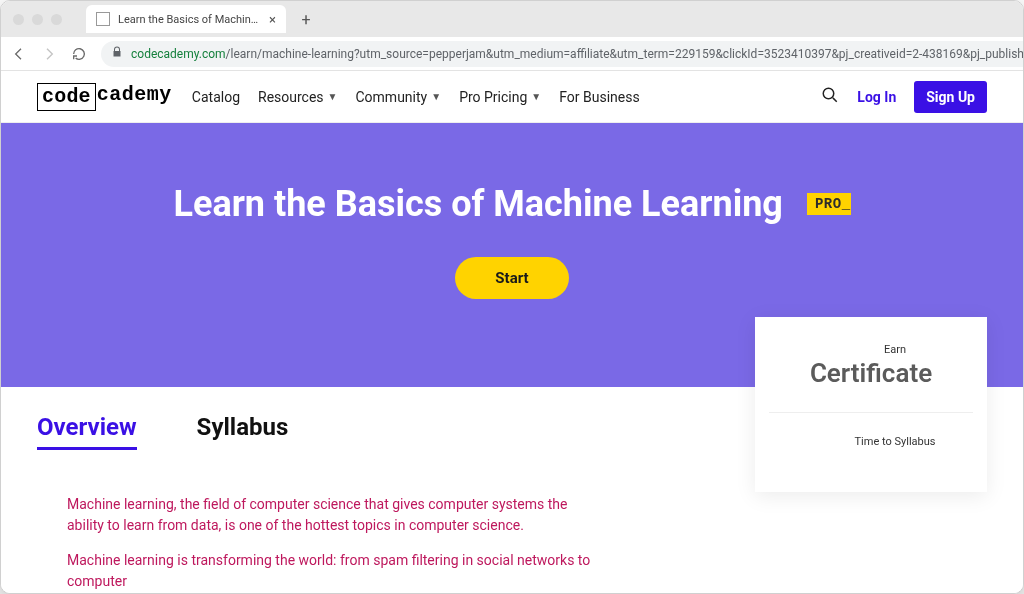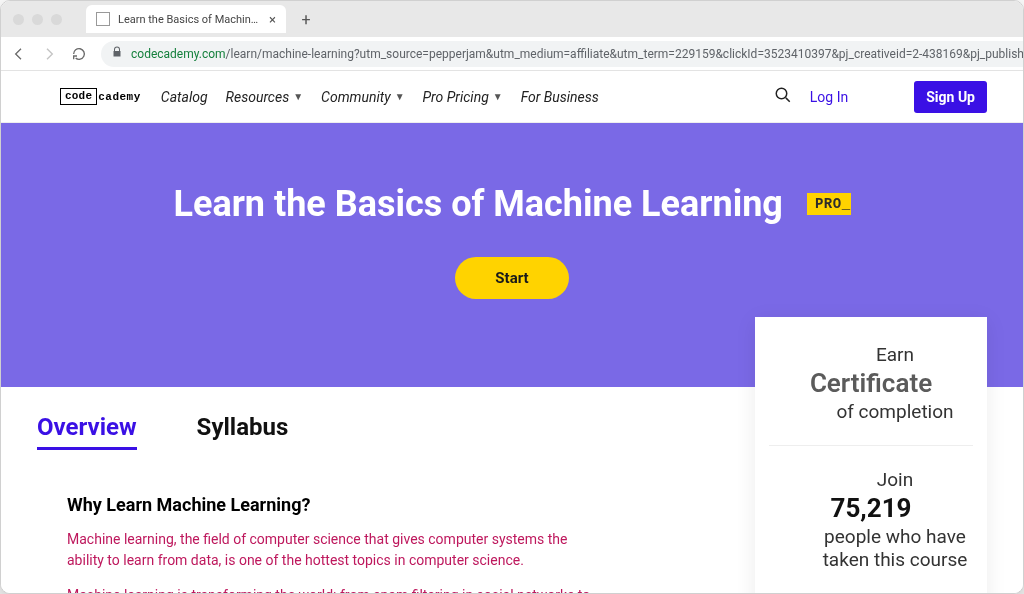--- a/index.html
+++ b/index.html
@@ -24,49 +24,49 @@
   .newtab { width: 24px; height: 24px; display:flex; align-items:center; justify-content:center; color:#555; margin-left:8px; font-size:16px; }
   .addrbar { height: 34px; background: #fff; display:flex; align-items:center; padding: 0 10px; gap: 14px; border-bottom: 1px solid #e3e3e3; }
   .nav-ico { width:16px; height:16px; display:flex; align-items:center; justify-content:center; color:#6b6b6b; }
   .nav-ico svg { width:16px; height:16px; }
   .urlfield { flex:1; height:26px; background:#f1f3f4; border-radius:13px; display:flex; align-items:center; padding:0 10px; gap:8px; font-size:12px; color:#5f6368; }
   .urlfield .domain { color:#15803d; }
   .urltext { white-space:nowrap; overflow:hidden; text-overflow:ellipsis; }
   
   .page { position:relative; width:100%; height: calc(594px - 36px - 34px); background:#fff; }
   .sitenav { height:52px; border-bottom:1px solid #eee; display:flex; align-items:center; padding:0 36px; gap:20px; }
-  .logo { display:flex; align-items:center; font-weight:500; font-size:11px; letter-spacing:0.2px;margin-left:23px; }
+  .logo { display:flex; font-weight:500; font-size:20px; letter-spacing:0.2px; }
   .logo .boxed { border:1.5px solid #000; padding:1px 4px 2px 4px; margin-right:0; font-family: "Courier New", monospace; font-weight:bold; }
   .logo .rest { font-family: "Courier New", monospace; font-weight:bold; letter-spacing:0.5px; margin-left:1px; }
-  .navitems { display:flex; align-items:flex-end; gap:18px; font-size:14px; color:#222;font-style:italic; }
+  .navitems { display:flex; align-items:flex-end; gap:18px; font-size:14px; color:#222; }
   .navitem { display:flex; align-items:center; gap:4px; cursor:pointer; }
   .caret { font-size:10px; color:#555; }
   .nav-right { margin-left:auto; display:flex; align-items:center; gap:18px; }
   .search-ico { width:18px; height:18px; }
-  .login { color:#3a10e5; font-weight:400; font-size:14px; }
-  .signup { background:#3a10e5; color:#fff; font-weight:700; font-size:14px; padding:8px 12px; border-radius:3px;margin-left:48px; }
+  .login { color:#3a10e5; font-weight:700; font-size:14px; }
+  .signup { background:#3a10e5; color:#fff; font-weight:700; font-size:14px; padding:8px 12px; border-radius:3px; }
   .hero { background:#7a69e6; padding: 60px 0 88px 0; text-align:center; position:relative; }
   .hero-title { color:#fff; font-size:36px; font-weight:700; display:inline-flex; align-items:center; gap:24px; }
   .pro-badge { background:#ffd300; color:#2d2d2d; font-weight:800; font-size:14px; padding:3px 0 3px 8px; font-family: "Courier New", monospace; letter-spacing:0.5px; }
   .start-btn { margin-top:32px; display:inline-block; background:#ffd300; color:#1a1a1a; font-weight:700; font-size:15px; padding:12px 40px; border-radius:999px; }
   .content { display:flex; padding: 0 36px; position:relative; }
   .main { flex:1; padding-top: 26px; padding-right: 20px; }
   .tabs { display:flex; gap:60px; font-size:24px; font-weight:700; }
   .tab-ov { color:#3a10e5; border-bottom:3px solid #3a10e5; padding-bottom:6px; }
   .tab-sy { color:#111; padding-bottom:6px; }
   .section { margin-top: 44px; max-width: 540px; margin-left: 30px; }
   .section h3 { font-size:18px; font-weight:700; margin-bottom:14px; }
   .section p { font-size:14px; color:#be185d; line-height:1.5; margin-bottom:14px; }
   .sidebar {
     width: 232px; background:#fff; box-shadow: 0 4px 20px rgba(0,0,0,0.08);
     position:absolute; right:36px; top:-70px; padding: 22px 14px; text-align:center;
   }
   .sb-block { padding: 4px 0 22px 0; border-bottom:1px solid #eee; margin-bottom:18px; }
   .sb-block:last-child { border-bottom:none; margin-bottom:0; }
-  .sb-small { font-size:19px; color:#333;margin-left:48px; }
+  .sb-small { font-size:11px; color:#333;margin-left:48px; }
   .sb-big { font-size:26px; font-weight:600; color:#5b5b5b; margin:2px 0; }
   .sb-big2 { font-size:26px; font-weight:700; color:#111; margin:2px 0; }
 </style>
 </head>
 <body>
 
 <div class="window">
 
   <div class="tabbar">
     <div class="traffic">
@@ -159,36 +159,29 @@
       </div>
     </div>
 
     <div class="content">
       <div class="main">
         <div class="tabs">
           <span class="tab-ov">Overview</span>
           <span class="tab-sy">Syllabus</span>
         </div>
         <div class="section">
-          <h3>Why Learn Machine Learning?</h3>
           <p>Machine learning, the field of computer science that gives computer systems the ability to learn from data, is one of the hottest topics in computer science.</p>
           <p>Machine learning is transforming the world: from spam filtering in social networks to computer</p>
         </div>
       </div>
 
       <div class="sidebar">
         <div class="sb-block">
           <div class="sb-small">Earn</div>
           <div class="sb-big">Certificate</div>
-          <div class="sb-small">of completion</div>
-        </div>
-        <div class="sb-block">
-          <div class="sb-small">Join</div>
-          <div class="sb-big2">75,219</div>
-          <div class="sb-small">people who have taken this course</div>
         </div>
         <div class="sb-block">
           <div class="sb-small">Time to Syllabus</div>
         </div>
       </div>
     </div>
 
   </div>
 </div>
 

